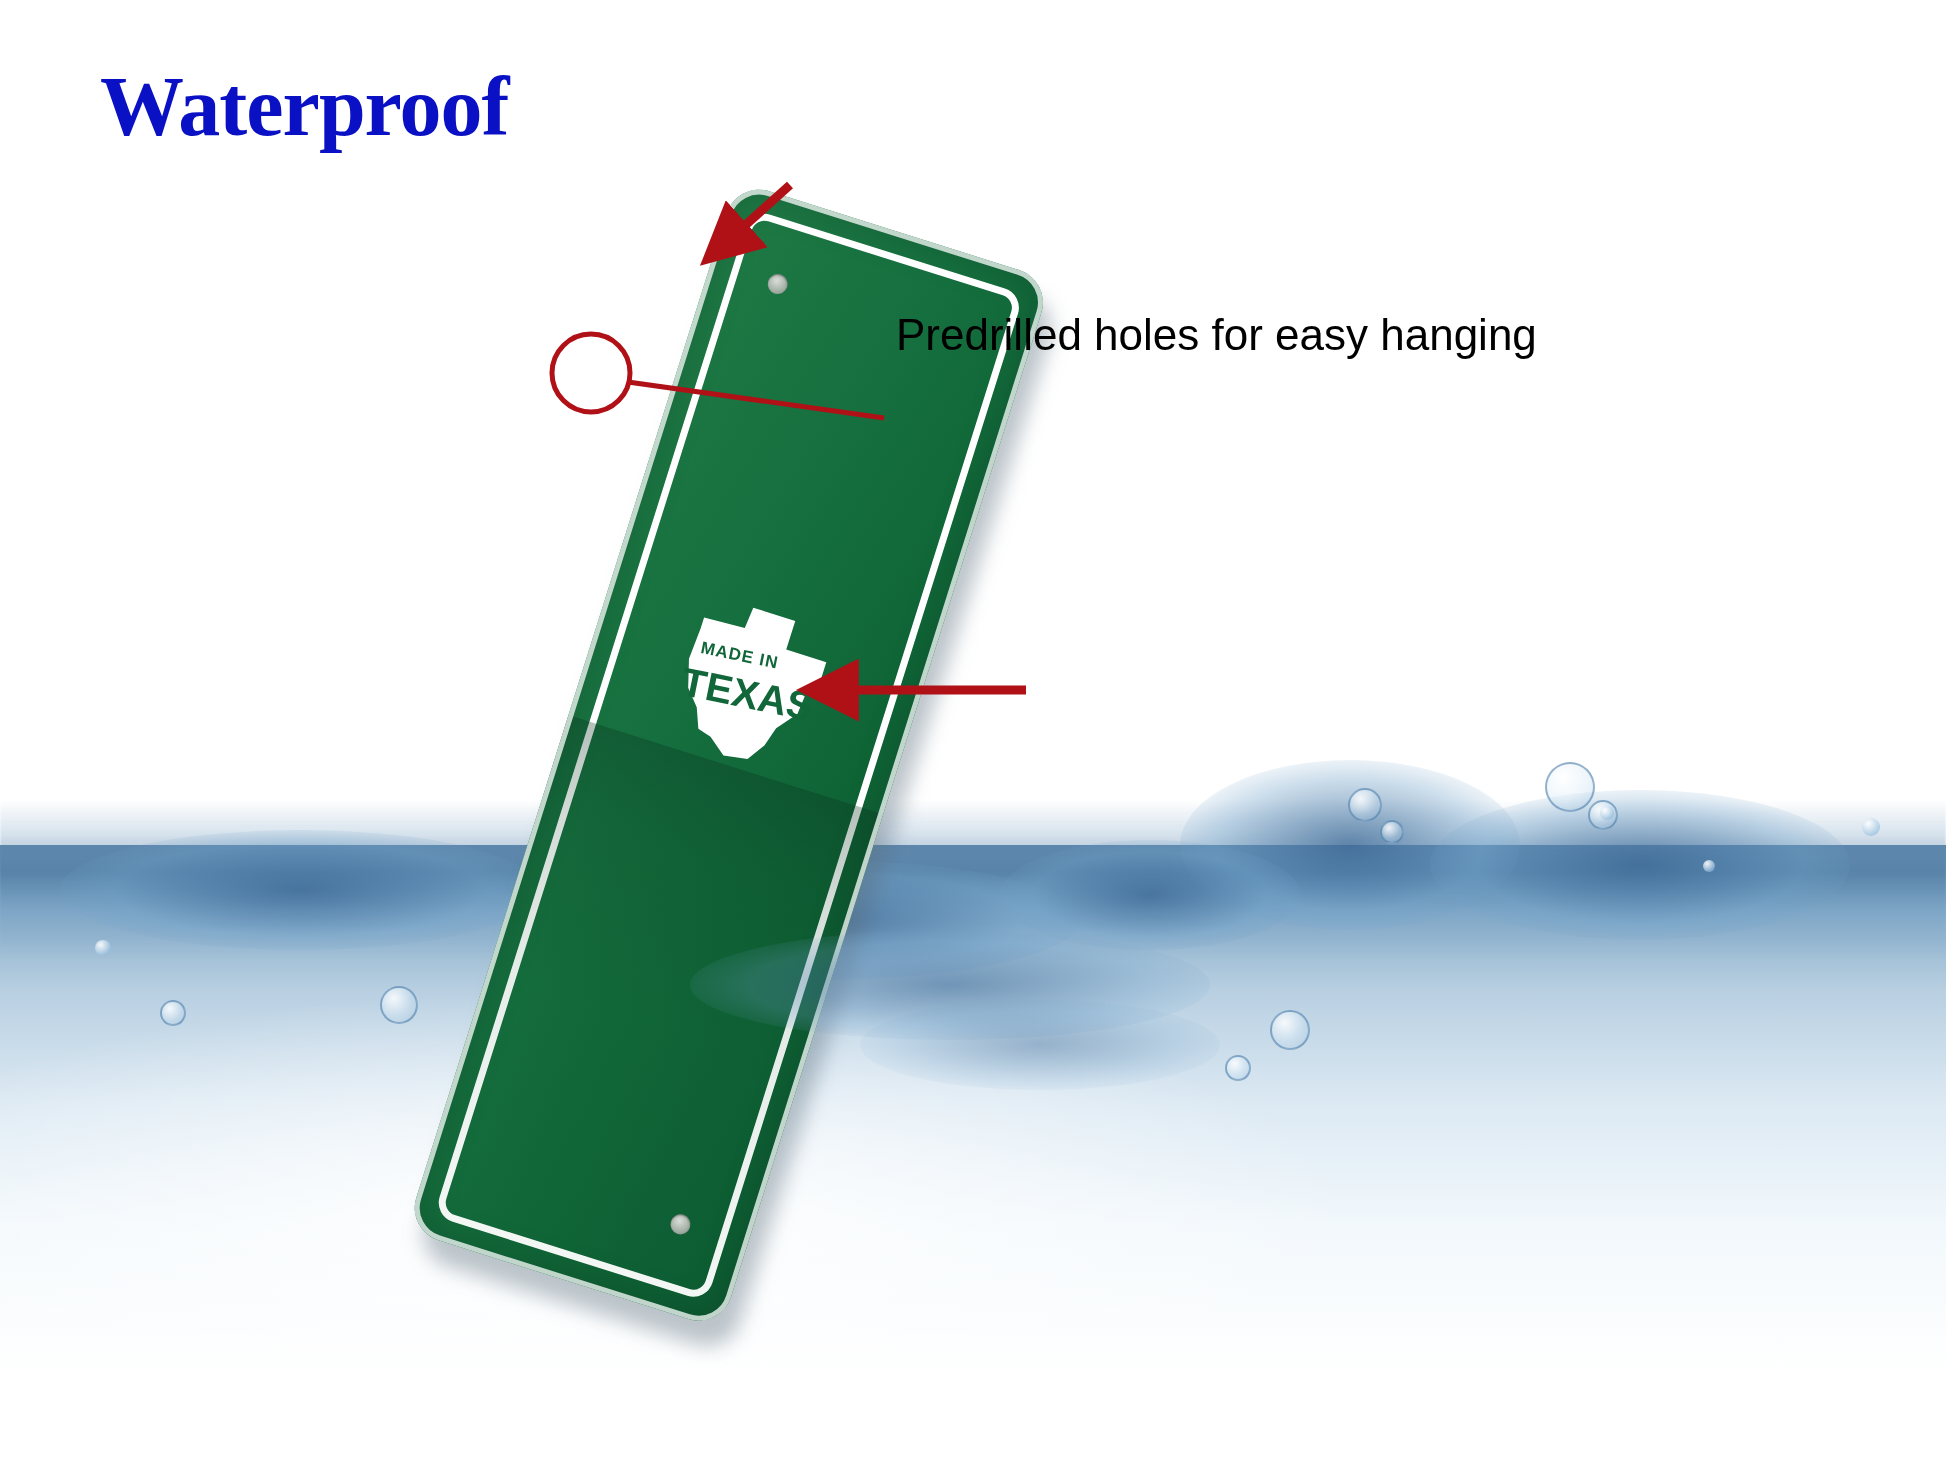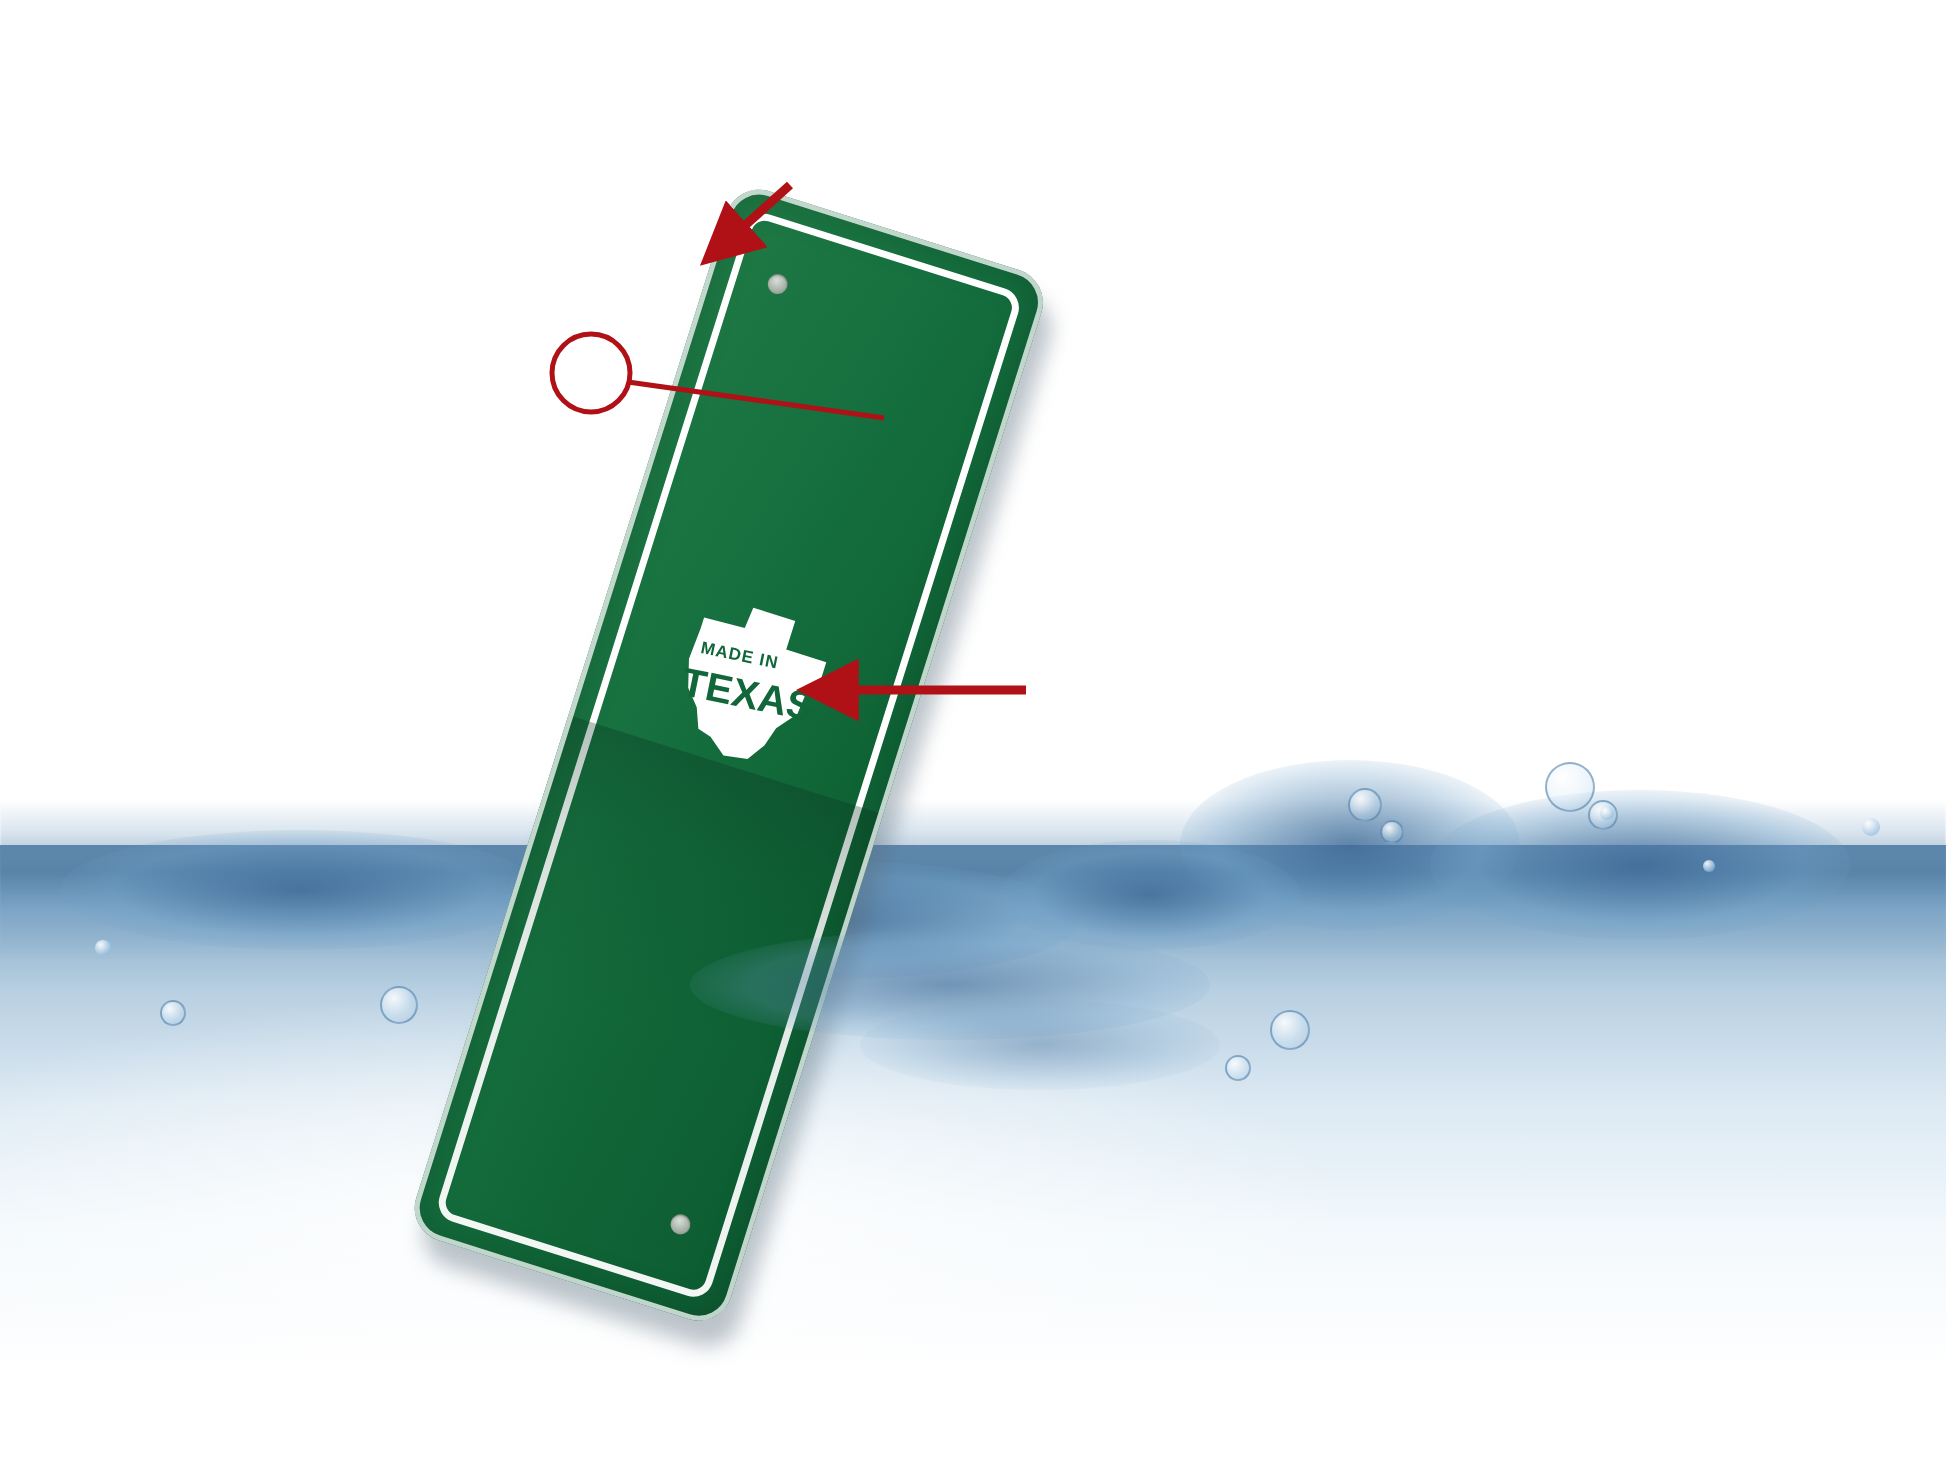--- a/index.html
+++ b/index.html
@@ -229,20 +229,21 @@
   <div class="bubble" style="left:540px; top:1010px; width:26px; height:26px;"></div>
   <div class="bubble" style="left:1270px; top:1010px; width:36px; height:36px;"></div>
   <div class="bubble" style="left:1225px; top:1055px; width:22px; height:22px;"></div>
   <div class="bubble" style="left:160px; top:1000px; width:22px; height:22px;"></div>
   <div class="droplet" style="left:1600px; top:806px; width:14px; height:14px;"></div>
   <div class="droplet" style="left:1862px; top:818px; width:18px; height:18px;"></div>
   <div class="droplet" style="left:1703px; top:860px; width:12px; height:12px;"></div>
   <div class="droplet" style="left:95px; top:940px; width:16px; height:16px;"></div>
   <div class="droplet" style="left:700px; top:1080px; width:14px; height:14px;"></div>
 
+  <div class="headline">Waterproof</div>
 
   <div class="sign-wrap">
     <div class="sign-shadow"></div>
     <div class="sign-body">
       <div class="sign-inner-border"></div>
 
       <div class="emblem">
         <svg width="162" height="158" viewBox="0 0 162 158">
           <path d="M16 40 L16 28 L58 26 L60 4 L104 4 L104 34 L146 34 L146 62
                    L136 70 L134 92 L118 112 L112 132 L100 150 L76 154
@@ -269,14 +270,15 @@
     </defs>
 
     <line x1="790" y1="185" x2="712" y2="255" stroke="#b01117" stroke-width="9" marker-end="url(#arrowhead)"></line>
 
     <circle cx="591" cy="373" r="39" fill="none" stroke="#b01117" stroke-width="5"></circle>
     <line x1="628" y1="382" x2="884" y2="418" stroke="#b01117" stroke-width="5"></line>
 
     <line x1="1026" y1="690" x2="812" y2="690" stroke="#b01117" stroke-width="9" marker-end="url(#arrowhead)"></line>
   </svg>
 
+  <div class="callout c2">Predrilled holes for easy hanging</div>
 
 </div>
 
 </body></html>

